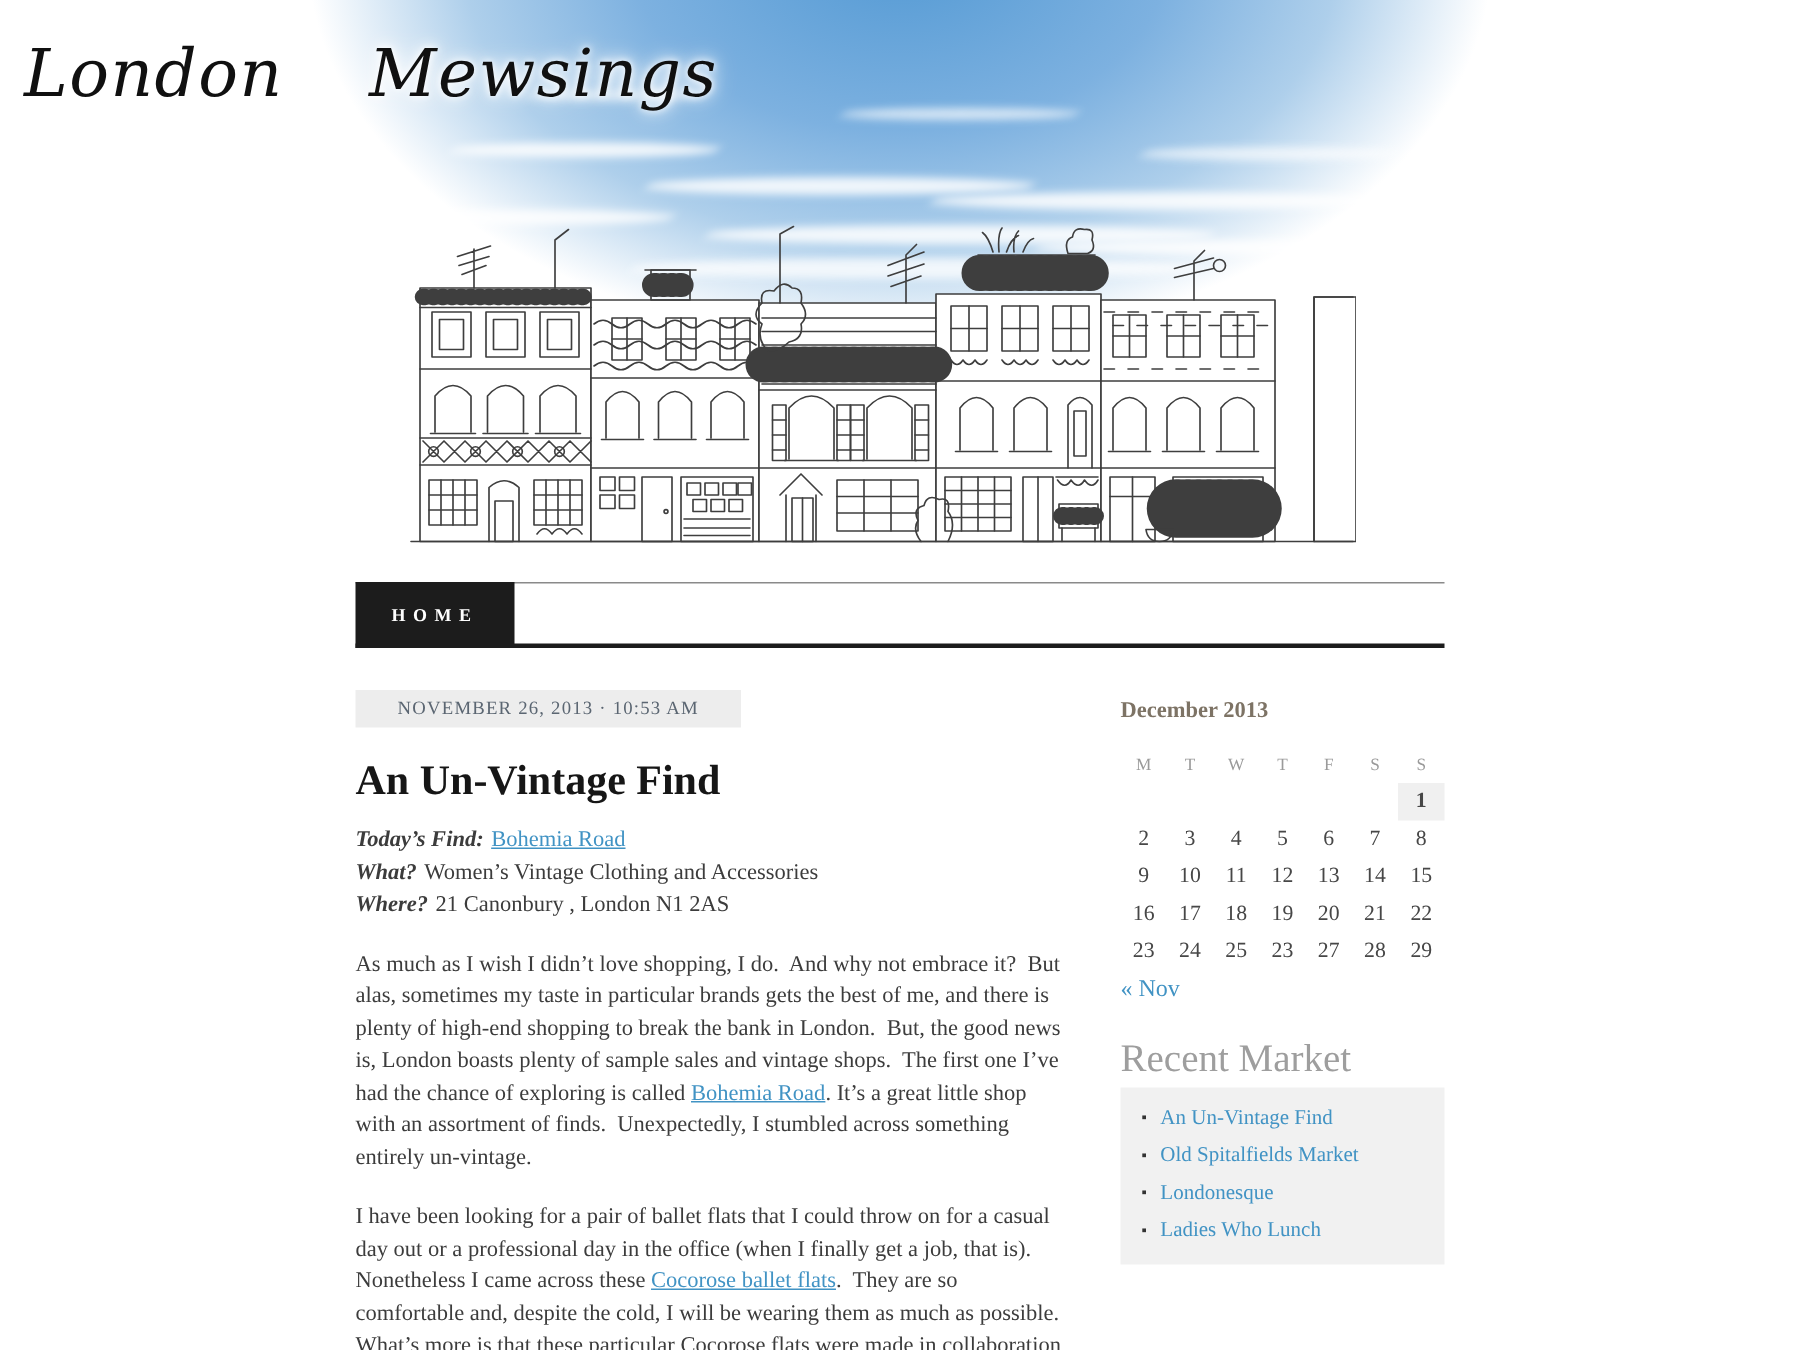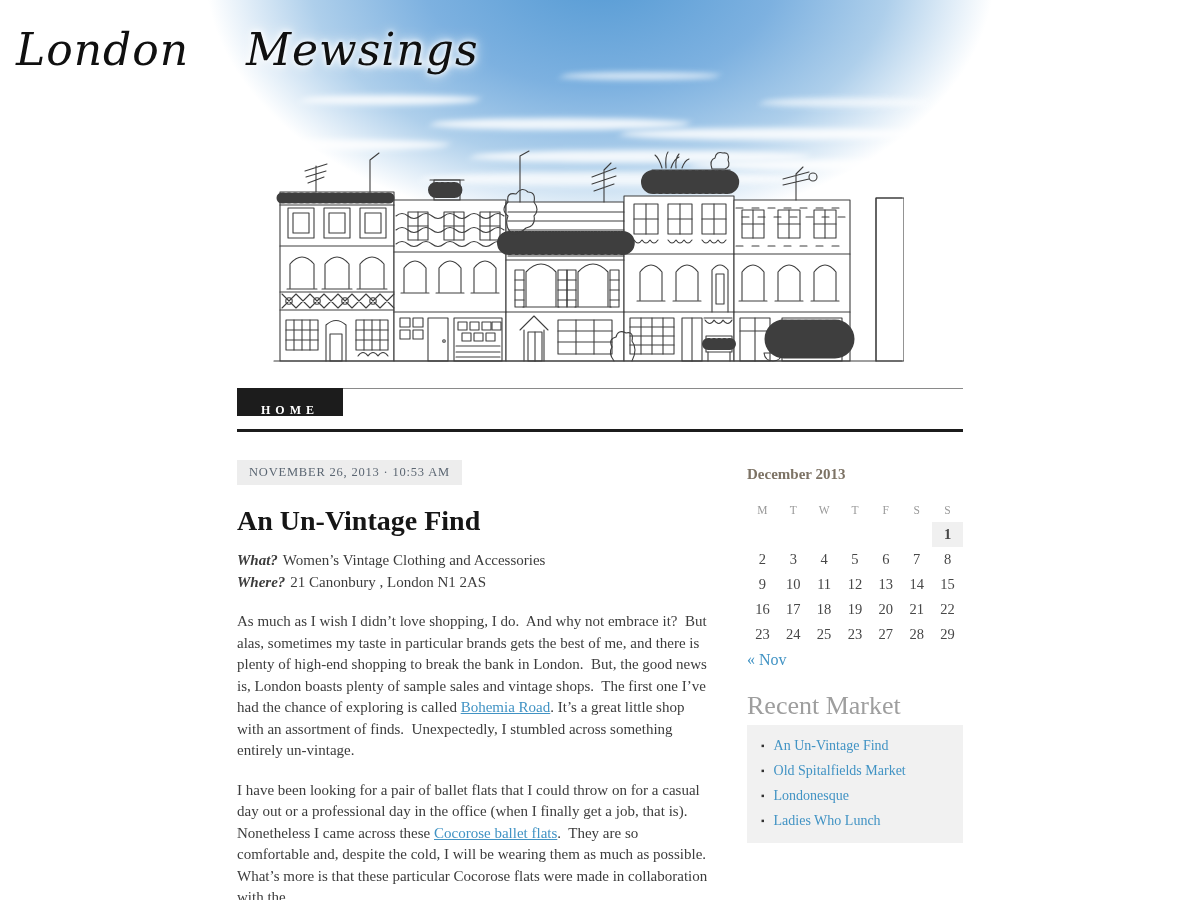--- a/index.html
+++ b/index.html
@@ -34,32 +34,32 @@
   }
   .houses{position:absolute;left:272px;top:150px;}
   .houses path,.houses rect,.houses line,.houses circle{
     stroke:#3e3e3e;stroke-width:1.1;fill:none;stroke-linecap:round;stroke-linejoin:round;}
   .houses .body{fill:#ffffff;}
   
   .shell{width:726px;margin-left:237px;}
   .nav{position:relative;height:40px;background:#fff;margin-top:16px;
        border-top:1px solid #8a8a8a;border-bottom:3px solid #1c1c1c;}
   .home-btn{
-    position:absolute;left:0;top:-1px;height:28px;box-sizing:border-box;
+    position:absolute;left:0;top:-1px;height:44px;box-sizing:border-box;
     background:#1c1c1c;color:#fff;border:none;cursor:pointer;
     font-family:"Liberation Serif", serif;font-weight:bold;
     font-size:12px;letter-spacing:5px;padding:0 24px;line-height:44px;
   }
   
   .main{display:flex;gap:36px;margin-top:28px;}
   .content{width:474px;}
   .sidebar{width:216px;}
   
   .date-badge{display:inline-block;background:#ededed;color:#5b6672;
-    font-size:12.5px;letter-spacing:.8px;padding:5px 12px;}
+    font-size:12.5px;letter-spacing:.8px;padding:5px 28px;}
   .post-title{font-size:28px;font-weight:bold;color:#161616;margin:20px 0 13px;}
   .meta-line{font-size:15px;line-height:21.5px;color:#3c3c3c;}
   .meta-label{font-weight:bold;font-style:italic;margin-right:5px;}
   .content p{font-size:15px;line-height:21.5px;margin:18px 0;color:#3c3c3c;}
   a{color:#4193c4;text-decoration:none;cursor:pointer;}
   .content a{text-decoration:underline;}
   
   .cal-caption{font-size:15px;font-weight:bold;color:#7d7365;margin:6px 0 12px;}
   table.calendar{width:100%;border-collapse:collapse;text-align:center;}
   table.calendar th{color:#9a9a9a;font-weight:normal;font-size:11.5px;padding:9px 0 6px;}
@@ -258,20 +258,23 @@
     <button class="home-btn">HOME</button>
   </nav>
 
   <div class="main">
 
     <div class="content">
       <span class="date-badge">NOVEMBER 26, 2013 · 10:53 AM</span>
       <h2 class="post-title">An Un-Vintage Find</h2>
 
       <div class="meta-line">
+        <span class="meta-label">Today’s Find:</span><a>Bohemia Road</a>
+      </div>
+      <div class="meta-line">
         <span class="meta-label">What?</span><span>Women’s Vintage Clothing and Accessories</span>
       </div>
       <div class="meta-line">
         <span class="meta-label">Where?</span><span>21 Canonbury , London N1 2AS</span>
       </div>
 
       <p><span>As much as I wish I didn’t love shopping, I do.&nbsp; And why not embrace it?&nbsp; But alas, sometimes my taste in particular brands gets the best of me, and there is plenty of high-end shopping to break the bank in London.&nbsp; But, the good news is, London boasts plenty of sample sales and vintage shops.&nbsp; The first one I’ve had the chance of exploring is called </span><a>Bohemia Road</a><span>. It’s a great little shop with an assortment of finds.&nbsp; Unexpectedly, I stumbled across something entirely un-vintage.</span></p>
 
       <p><span>I have been looking for a pair of ballet flats that I could throw on for a casual day out or a professional day in the office (when I finally get a job, that is).&nbsp; Nonetheless I came across these </span><a>Cocorose ballet flats</a><span>.&nbsp; They are so comfortable and, despite the cold, I will be wearing them as much as possible.&nbsp; What’s more is that these particular Cocorose flats were made in collaboration with the </span></p>
     </div>

